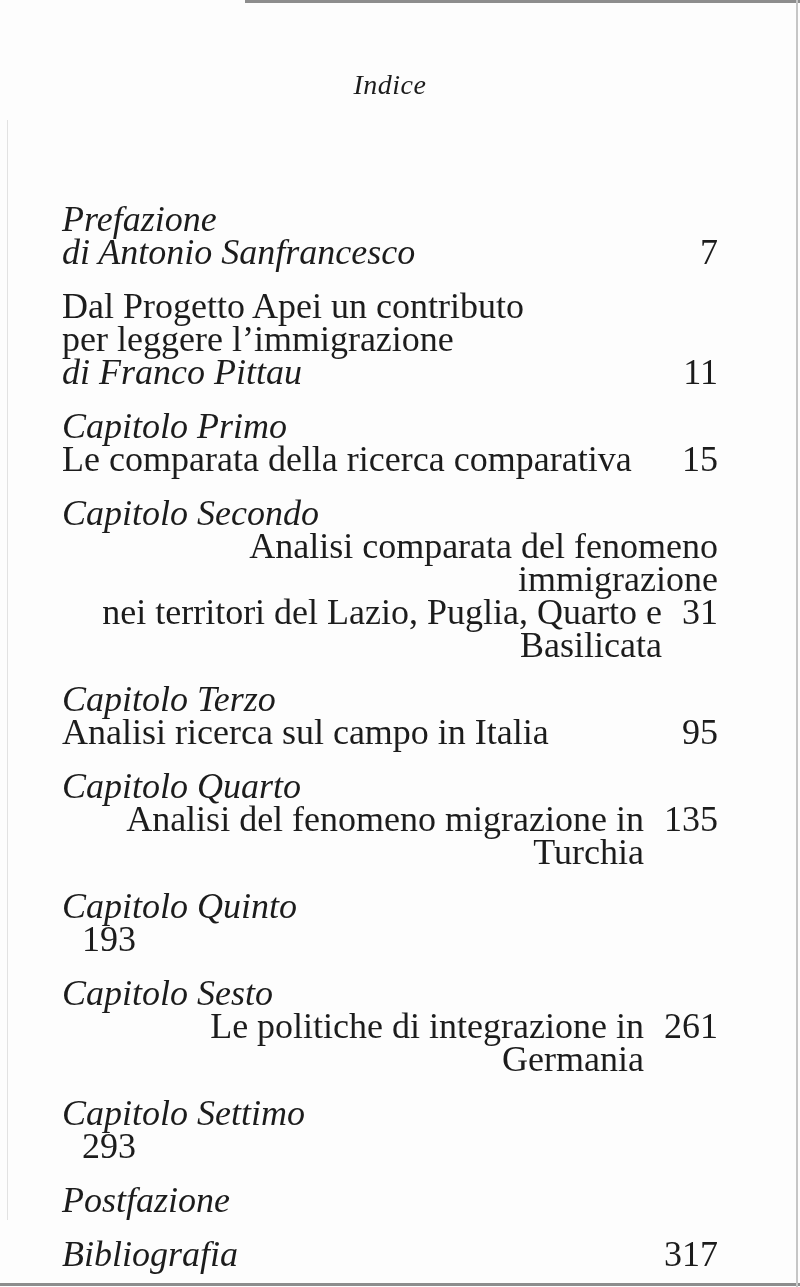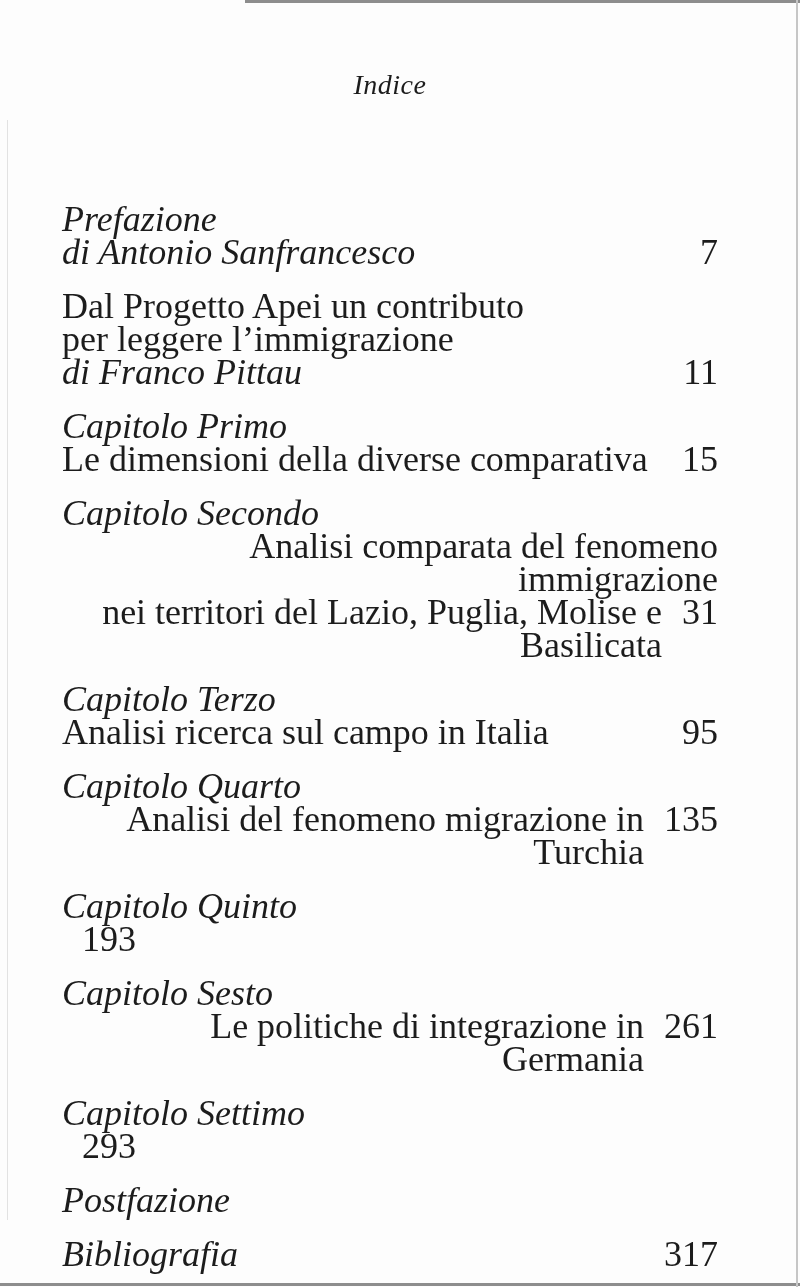--- a/index.html
+++ b/index.html
@@ -87,33 +87,33 @@
         <div class="line">
           <span class="text it">di Franco Pittau</span>
           <span class="pagenum">11</span>
         </div>
       </div>
       <div class="entry">
         <div class="line">
           <span class="text it">Capitolo Primo</span>
         </div>
         <div class="line">
-          <span class="text rm">Le dimensioni della diverse comparativa</span>
+          <span class="text rm">Le comparata della ricerca comparativa</span>
           <span class="pagenum">15</span>
         </div>
       </div>
       <div class="entry">
         <div class="line">
           <span class="text it">Capitolo Secondo</span>
         </div>
         <div class="line">
           <span class="text rm">Analisi comparata del fenomeno immigrazione</span>
         </div>
         <div class="line">
-          <span class="text rm">nei territori del Lazio, Puglia, Molise e Basilicata</span>
+          <span class="text rm">nei territori del Lazio, Puglia, Quarto e Basilicata</span>
           <span class="pagenum">31</span>
         </div>
       </div>
       <div class="entry">
         <div class="line">
           <span class="text it">Capitolo Terzo</span>
         </div>
         <div class="line">
           <span class="text rm">Analisi ricerca sul campo in Italia</span>
           <span class="pagenum">95</span>

